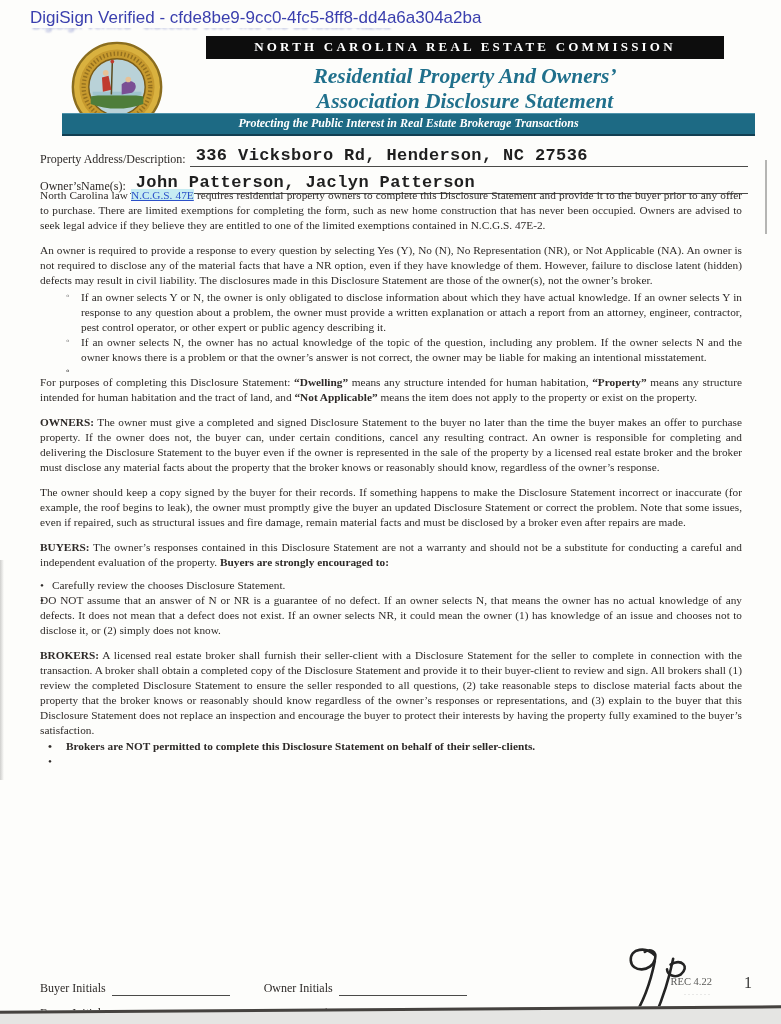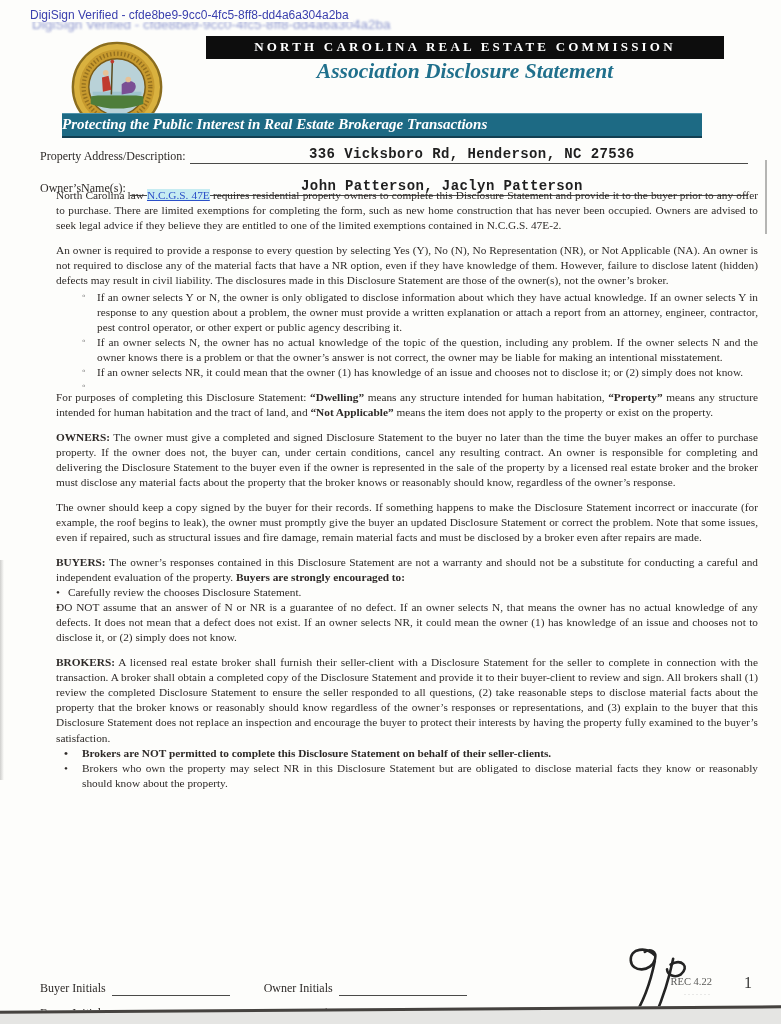--- a/index.html
+++ b/index.html
@@ -1,43 +1,43 @@
 <!DOCTYPE html>
 <html><head>
 <meta charset="utf-8">
 <style>
   html,body{margin:0;padding:0;background:#9a9a98;}
   .page{position:relative;width:781px;height:1024px;background:#fdfdfb;overflow:hidden;
         font-family:"Liberation Serif", serif;color:#2e2a28;}
   
   .digisign{position:absolute;top:8px;left:30px;z-index:5;}
-  .ds1{position:relative;z-index:2;font-family:"Liberation Sans",sans-serif;font-size:12px;
+  .ds1{position:relative;z-index:2;font-family:"Liberation Sans",sans-serif;font-size:17px;
        color:#3a3fae;background:#fdfdfb;padding:0 4px 0 0;}
   .ds2{position:absolute;top:9px;left:2px;z-index:1;font-family:"Liberation Sans",sans-serif;
        font-size:13.5px;color:#7b86c8;filter:blur(1.1px);opacity:.85;white-space:nowrap;}
   
   .header{position:absolute;top:36px;left:4px;width:781px;}
   .seal{position:absolute;left:66px;top:4px;width:94px;height:94px;}
   .head-right{margin-left:202px;width:518px;text-align:center;}
   .black-bar{background:#0d0d0d;color:#fff;font-size:13px;font-weight:bold;
              letter-spacing:3.2px;padding:3px 0 4px 0;}
   .doc-title{font-size:21.5px;font-weight:bold;font-style:italic;color:#20708c;
              line-height:1.16;margin-top:5px;}
-  .banner{position:absolute;top:113px;left:62px;width:640px;background:#1d6a84;
+  .banner{position:absolute;top:113px;left:62px;width:693px;background:#1d6a84;
           border-top:1px solid #5query;border-top:1px solid #4f93ab;border-bottom:2px solid #123f52;
-          color:#fff;font-size:15px;font-weight:bold;font-style:italic;text-align:left;
+          color:#fff;font-size:12px;font-weight:bold;font-style:italic;text-align:center;
           padding:2px 0 3px 0;}
   
   .fields{position:absolute;top:146px;left:40px;width:708px;font-size:12px;}
-  .frow{display:flex;align-items:flex-end;margin-bottom:14px;text-align:center;}
+  .frow{display:flex;align-items:flex-end;margin-bottom:6px;}
   .flabel{white-space:nowrap;padding-right:4px;}
   .fline{flex:1;border-bottom:1.2px solid #4a4a48;font-family:"Liberation Mono",monospace;
-         font-weight:bold;font-size:14px;letter-spacing:.4px;color:#1f1f1f;padding:0 0 1px 6px;}
+         font-weight:bold;font-size:17px;letter-spacing:.4px;color:#1f1f1f;padding:0 0 1px 6px;}
   
-  .content{position:absolute;top:188px;left:56px;width:702px;font-size:11.3px;
+  .content{position:absolute;top:188px;left:40px;width:702px;font-size:11.3px;
            line-height:1.33;text-align:justify;}
   .para{margin:0 0 10px 0;}
   .b{font-weight:bold;}
   a.doclink{color:#2b50c8;text-decoration:underline;background:#c6ecf2;}
   .olist{margin:0 0 10px 0;}
   .oli{position:relative;padding-left:27px;margin-left:14px;}
   .oli .mark{position:absolute;left:12px;top:-1px;font-size:10px;color:#555;}
   .blist{margin:0;}
   .bli{position:relative;padding-left:12px;}
   .bli .mark{position:absolute;left:0;top:0;}
@@ -81,20 +81,21 @@
       <rect x="24" y="55" width="52" height="4" fill="#9fc4cf"></rect>
       <line x1="45" y1="24" x2="44" y2="58" stroke="#5a4a1e" stroke-width="1.6"></line>
       <circle cx="45" cy="23" r="2" fill="#c03a2e"></circle>
       <path d="M34 40 L41 38 L44 53 L35 55 Z" fill="#c03a2e"></path>
       <circle cx="38" cy="35" r="3" fill="#e7c196"></circle>
       <path d="M55 47 Q63 40 69 46 Q72 52 66 56 L55 58 Z" fill="#7a4f94"></path>
       <circle cx="62" cy="42" r="3" fill="#e7c196"></circle>
     </svg>
     <div class="head-right">
       <div class="black-bar">NORTH CAROLINA REAL ESTATE COMMISSION</div>
+      <div class="doc-title">Residential Property And Owners’</div>
       <div class="doc-title" style="margin-top:0;">Association Disclosure Statement</div>
     </div>
   </div>
   <div class="banner">Protecting the Public Interest in Real Estate Brokerage Transactions</div>
 
   <div class="fields">
     <div class="frow">
       <span class="flabel">Property Address/Description:</span>
       <span class="fline">336 Vicksboro Rd, Henderson, NC 27536</span>
     </div>
@@ -105,41 +106,41 @@
   </div>
 
   <div class="content">
     <p class="para"><span>North Carolina law </span><a class="doclink" href="#">N.C.G.S. 47E</a><span> requires residential property owners to complete this Disclosure Statement and provide it to the buyer prior to any offer to purchase. There are limited exemptions for completing the form, such as new home construction that has never been occupied. Owners are advised to seek legal advice if they believe they are entitled to one of the limited exemptions contained in N.C.G.S. 47E-2.</span></p>
 
     <p class="para" style="margin-bottom:2px;">An owner is required to provide a response to every question by selecting Yes (Y), No (N), No Representation (NR), or Not Applicable (NA). An owner is not required to disclose any of the material facts that have a NR option, even if they have knowledge of them. However, failure to disclose latent (hidden) defects may result in civil liability. The disclosures made in this Disclosure Statement are those of the owner(s), not the owner’s broker.</p>
 
     <div class="olist">
       <div class="oli"><span class="mark">◦</span><span>If an owner selects Y or N, the owner is only obligated to disclose information about which they have actual knowledge. If an owner selects Y in response to any question about a problem, the owner must provide a written explanation or attach a report from an attorney, engineer, contractor, pest control operator, or other expert or public agency describing it.</span></div>
       <div class="oli"><span class="mark">◦</span><span>If an owner selects N, the owner has no actual knowledge of the topic of the question, including any problem. If the owner selects N and the owner knows there is a problem or that the owner’s answer is not correct, the owner may be liable for making an intentional misstatement.</span></div>
-      <div class="oli"><span class="mark">◦</span><span>If an owner selects NR, it could mean that the owner (1) has knowledge of an issue and chooses not to disclose it; or (2) simply does not know.</span></div>
+      <div class="oli"><span class="mark">◦</span></div>
       <div class="oli"><span class="mark">◦</span></div>
     </div>
 
     <p class="para"><span>For purposes of completing this Disclosure Statement: </span><span class="b">“Dwelling”</span><span> means any structure intended for human habitation, </span><span class="b">“Property”</span><span> means any structure intended for human habitation and the tract of land, and </span><span class="b">“Not Applicable”</span><span> means the item does not apply to the property or exist on the property.</span></p>
 
     <p class="para"><span class="b">OWNERS:</span><span> The owner must give a completed and signed Disclosure Statement to the buyer no later than the time the buyer makes an offer to purchase property. If the owner does not, the buyer can, under certain conditions, cancel any resulting contract. An owner is responsible for completing and delivering the Disclosure Statement to the buyer even if the owner is represented in the sale of the property by a licensed real estate broker and the broker must disclose any material facts about the property that the broker knows or reasonably should know, regardless of the owner’s response.</span></p>
 
     <p class="para">The owner should keep a copy signed by the buyer for their records. If something happens to make the Disclosure Statement incorrect or inaccurate (for example, the roof begins to leak), the owner must promptly give the buyer an updated Disclosure Statement or correct the problem. Note that some issues, even if repaired, such as structural issues and fire damage, remain material facts and must be disclosed by a broker even after repairs are made.</p>
 
-    <p class="para" style="margin-bottom:0;"><span class="b">BUYERS:</span><span> The owner’s responses contained in this Disclosure Statement are not a warranty and should not be a substitute for conducting a careful and independent evaluation of the property. </span><span class="b">Buyers are strongly encouraged to:</span></p>
+    <p class="para" style="margin-bottom:8px;"><span class="b">BUYERS:</span><span> The owner’s responses contained in this Disclosure Statement are not a warranty and should not be a substitute for conducting a careful and independent evaluation of the property. </span><span class="b">Buyers are strongly encouraged to:</span></p>
     <div class="blist">
       <div class="bli"><span class="mark">•</span><span>Carefully review the chooses Disclosure Statement.</span></div>
       <div class="bli"><span class="mark">•</span></div>
     </div>
     <p class="para">DO NOT assume that an answer of N or NR is a guarantee of no defect. If an owner selects N, that means the owner has no actual knowledge of any defects. It does not mean that a defect does not exist. If an owner selects NR, it could mean the owner (1) has knowledge of an issue and chooses not to disclose it, or (2) simply does not know.</p>
 
     <p class="para" style="margin-bottom:0;"><span class="b">BROKERS:</span><span> A licensed real estate broker shall furnish their seller-client with a Disclosure Statement for the seller to complete in connection with the transaction. A broker shall obtain a completed copy of the Disclosure Statement and provide it to their buyer-client to review and sign. All brokers shall (1) review the completed Disclosure Statement to ensure the seller responded to all questions, (2) take reasonable steps to disclose material facts about the property that the broker knows or reasonably should know regardless of the owner’s responses or representations, and (3) explain to the buyer that this Disclosure Statement does not replace an inspection and encourage the buyer to protect their interests by having the property fully examined to the buyer’s satisfaction.</span></p>
     <div class="blist">
       <div class="bli-ind b"><span class="mark">•</span><span>Brokers are NOT permitted to complete this Disclosure Statement on behalf of their seller-clients.</span></div>
-      <div class="bli-ind"><span class="mark">•</span><span>Brokers who own the property may select NR in this Disclosure Statement but are obligated to disclose material facts they know or reasonably should know about the property.</span></div>
+      <div class="bli-ind"><span class="mark">•</span></div>
     </div>
   </div>
 
   <div class="footer">
     <div class="irow">
       <span class="ilabel">Buyer Initials</span>
       <span class="iline" style="width:118px;margin-left:6px;"></span>
       <span class="ilabel" style="margin-left:34px;">Owner Initials</span>
       <span class="iline" style="width:128px;margin-left:6px;"></span>
       <span class="recblock">

